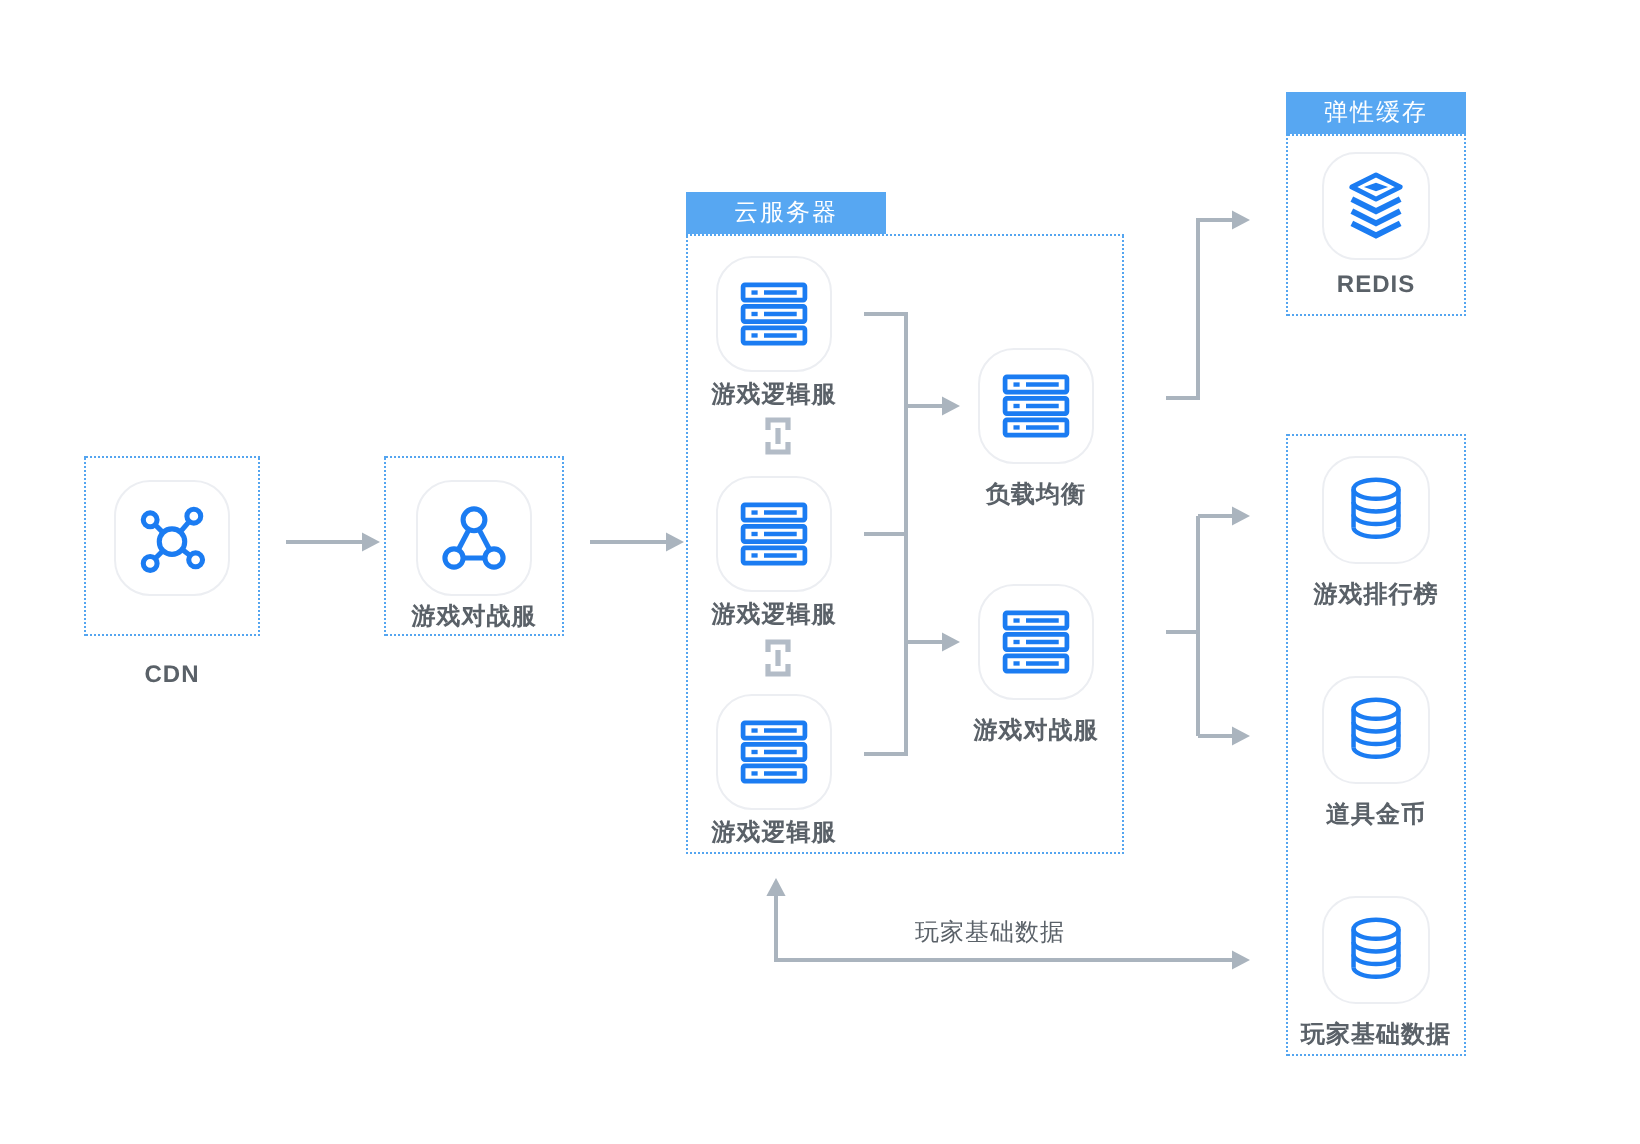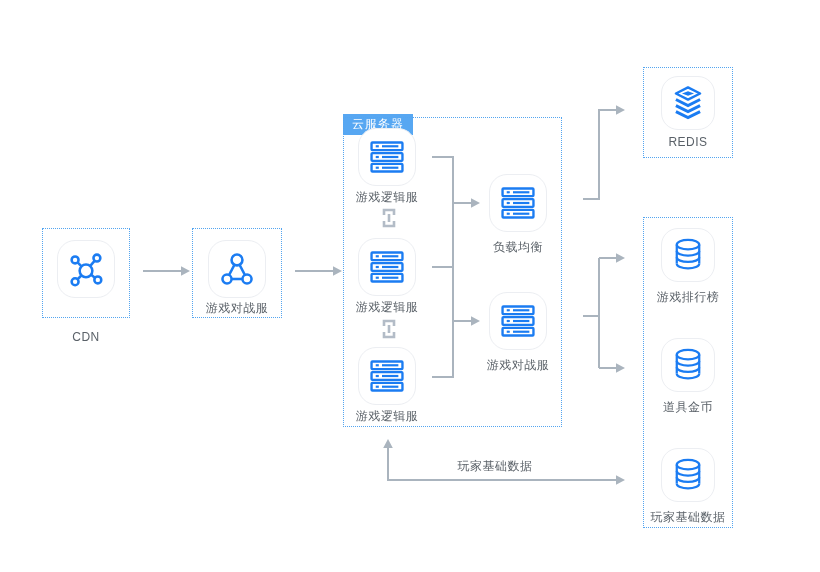--- a/index.html
+++ b/index.html
@@ -3,21 +3,21 @@
 <meta charset="utf-8">
 <style>
   html,body{margin:0;padding:0;background:#ffffff;}
   body{font-family:"Liberation Sans","DejaVu Sans",sans-serif;}
   .canvas{position:relative;width:820px;height:572px;background:#ffffff;overflow:hidden;}
   .wires{position:absolute;left:0;top:0;pointer-events:none;}
   .dotted-box{position:absolute;border:1px dotted #54A5F0;box-sizing:border-box;background:transparent;}
   .group-tab{position:absolute;height:21px;background:#57A7F2;color:#ffffff;font-size:12px;line-height:21px;text-align:center;letter-spacing:1px;}
   .tile{position:absolute;width:58px;height:58px;background:#ffffff;border:1px solid #ECEEF2;border-radius:18px;box-sizing:border-box;display:flex;align-items:center;justify-content:center;}
   .tile.small{width:54px;height:54px;border-radius:17px;}
-  .nlabel{position:absolute;font-size:12px;color:#5A6168;text-align:center;letter-spacing:0.5px;}
+  .nlabel{position:absolute;font-size:12px;color:#5A6168;text-align:center;letter-spacing:0.5px;font-weight:bold;}
   .flow-label{position:absolute;font-size:12px;color:#5A6168;text-align:center;letter-spacing:0.5px;}
   .chain{position:absolute;}
 </style>
 </head>
 <body>
 
 <div class="canvas">
 
   <svg class="wires" width="820" height="572">
     <g stroke="#AAB4BE" stroke-width="2" fill="none">
@@ -82,21 +82,21 @@
           <path d="M22 12 L33 33"></path>
           <path d="M11 33 H33"></path>
         <circle cx="22" cy="12" r="6" fill="#ffffff"></circle>
         <circle cx="11" cy="33" r="5" fill="#ffffff"></circle>
         <circle cx="33" cy="33" r="5" fill="#ffffff"></circle>
       </g>
     </svg>
   </div>
   <div class="nlabel" style="left:192px;top:300px;width:90px;">游戏对战服</div>
 
-  <div class="group-tab" style="left:343px;top:96px;width:70px;margin-top:18px;">云服务器</div>
+  <div class="group-tab" style="left:343px;top:96px;width:100px;">云服务器</div>
   <div class="dotted-box" style="left:343px;top:117px;width:219px;height:310px;"></div>
 
   <div class="tile" style="left:358px;top:128px;">
     <svg width="40" height="40" viewBox="0 0 44 44">
       <g stroke="#1B7CF2" fill="none">
         <rect x="5" y="6" width="34" height="8.4" rx="1" stroke-width="2.6"></rect>
         <rect x="5" y="17.8" width="34" height="8.4" rx="1" stroke-width="2.6"></rect>
         <rect x="5" y="29.6" width="34" height="8.4" rx="1" stroke-width="2.6"></rect>
         <g stroke-width="2.4">
           <path d="M9.6 10.2 H13"></path>
@@ -196,20 +196,21 @@
           <path d="M9.6 22 H13"></path>
             <path d="M16.5 22 H34.5"></path>
           <path d="M9.6 33.8 H13"></path>
             <path d="M16.5 33.8 H34.5"></path>
         </g>
       </g>
     </svg>
   </div>
   <div class="nlabel" style="left:478px;top:357px;width:80px;">游戏对战服</div>
 
+  <div class="group-tab" style="left:643px;top:46px;width:90px;">弹性缓存</div>
   <div class="dotted-box" style="left:643px;top:67px;width:90px;height:91px;"></div>
   <div class="tile small" style="left:661px;top:76px;">
     <svg width="38" height="38" viewBox="0 0 44 44">
       <g stroke="#1B7CF2" fill="none">
         <polygon points="22,4 36,11 22,18 8,11" stroke-width="2.8" stroke-linejoin="round"></polygon>
         <polygon points="22,8.5 29,11 22,13.5 15,11" fill="#1B7CF2" stroke="none"></polygon>
         <path d="M8 18 L22 25 L36 18" stroke-width="3.4"></path>
         <path d="M8 25 L22 32 L36 25" stroke-width="3.4"></path>
         <path d="M8 32 L22 39 L36 32" stroke-width="3.4"></path>
       </g>

